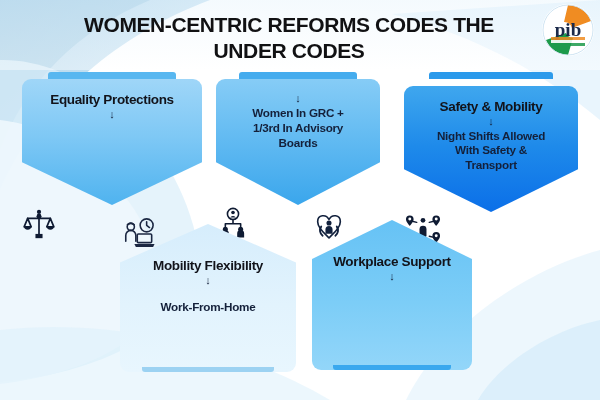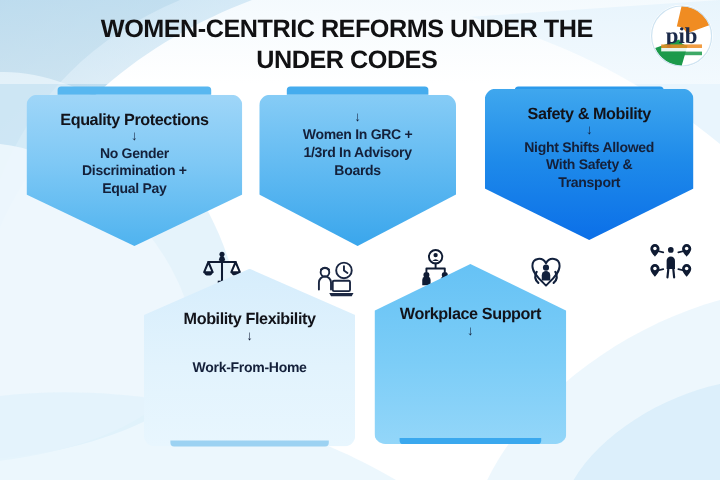--- a/index.html
+++ b/index.html
@@ -29,21 +29,21 @@
   .title {
     position:absolute; top:12px; left:44px; width:490px;
     text-align:center;
     font-size:21px; font-weight:bold; line-height:1.22;
     letter-spacing:-0.4px; color:#111113;
   }
 
   
   .card {
     position:absolute;
-    display:flex; flex-direction:column; align-items:flex-end;
+    display:flex; flex-direction:column; align-items:flex-start;
     text-align:center;
   }
 
   
   .shape-down {
     position:relative; width:100%;
     clip-path:polygon(0% 0%, 100% 0%, 100% 66%, 50% 100%, 0% 66%);
     border-radius:9px 9px 0 0;
     padding:13px 9px 10px 9px;
   }
@@ -131,31 +131,30 @@
         <text x="26" y="32" font-size="19" text-anchor="middle">pib</text>
       </g>
       <rect x="9" y="33" width="34" height="3" fill="#f08c22" opacity="0.85"></rect>
       <rect x="9" y="36" width="34" height="3" fill="#ffffff" opacity="0.9"></rect>
       <rect x="9" y="39" width="34" height="3" fill="#1c9a4b" opacity="0.85"></rect>
       <circle cx="26" cy="26" r="25" fill="none" stroke="#cfe4f2" stroke-width="1"></circle>
     </svg>
   </div>
 
   <div class="title">
-    <div>WOMEN-CENTRIC REFORMS UNDER THE</div>
+    <div>WOMEN-CENTRIC REFORMS CODES THE</div>
     <div>UNDER CODES</div>
   </div>
 
   <div class="card" id="card-equality">
     <div class="tab" style="width:128px; background:#58b7f0;"></div>
     <div class="shape-down" style="margin-top:7px; height:126px;
                 background:linear-gradient(180deg,#9fd6f8 0%,#7ec8f5 46%,#4fb3ef 100%);">
       <div class="c-title">Equality Protections</div>
       <div class="arrow">↓</div>
-      <div class="c-desc">No Gender<br>Discrimination +<br>Equal Pay</div>
     </div>
     <div class="icon-wrap" style="margin-top:2px;">
       <svg width="34" height="34" viewBox="0 0 48 48" fill="none" stroke="#0f1b33" stroke-width="2.4" stroke-linecap="round" stroke-linejoin="round">
         <path d="M24 12 L24 40"></path>
         <rect x="19" y="38" width="10" height="6" fill="#0f1b33" stroke="none"></rect>
         <path d="M8 16 L40 16"></path>
         <path d="M8 16 L3 28 L13 28 Z" fill="none"></path>
         <path d="M40 16 L35 28 L45 28 Z" fill="none"></path>
         <path d="M3 28 a5 4 0 0 0 10 0" fill="#0f1b33" stroke="none"></path>
         <path d="M35 28 a5 4 0 0 0 10 0" fill="#0f1b33" stroke="none"></path>
@@ -182,21 +181,21 @@
         <path d="M8 44 v-6 a5 5 0 0 1 10 0 v6 Z" fill="#0f1b33" stroke="none"></path>
         <circle cx="13" cy="32" r="3.6" fill="#0f1b33" stroke="none"></circle>
         <path d="M30 44 v-6 a5 5 0 0 1 10 0 v6 Z" fill="#0f1b33" stroke="none"></path>
         <circle cx="35" cy="32" r="3.6" fill="#0f1b33" stroke="none"></circle>
       </svg>
     </div>
   </div>
 
   <div class="card" id="card-safety">
     <div class="tab" style="width:124px; background:#2b9aeb;"></div>
-    <div class="shape-down" style="margin-top:2px; height:126px;
+    <div class="shape-down" style="margin-top:14px; height:126px;
                 background:linear-gradient(180deg,#3fa7ee 0%,#1e8aea 48%,#0b6fe8 100%);">
       <div class="c-title">Safety &amp; Mobility</div>
       <div class="arrow">↓</div>
       <div class="c-desc">Night Shifts Allowed<br>With Safety &amp;<br>Transport</div>
     </div>
     <div class="icon-wrap" style="margin-top:2px;">
       <svg width="38" height="32" viewBox="0 0 54 46" fill="none" stroke="#0f1b33" stroke-width="2" stroke-linecap="round" stroke-linejoin="round">
         <path d="M18 12 L10 10 M36 12 L44 10 M18 32 L10 34 M36 32 L44 34"></path>
         <circle cx="27" cy="9" r="3.4" fill="#0f1b33" stroke="none"></circle>
         <path d="M22 32 v-10 a5 5 0 0 1 10 0 v10 Z" fill="#0f1b33" stroke="none"></path>

